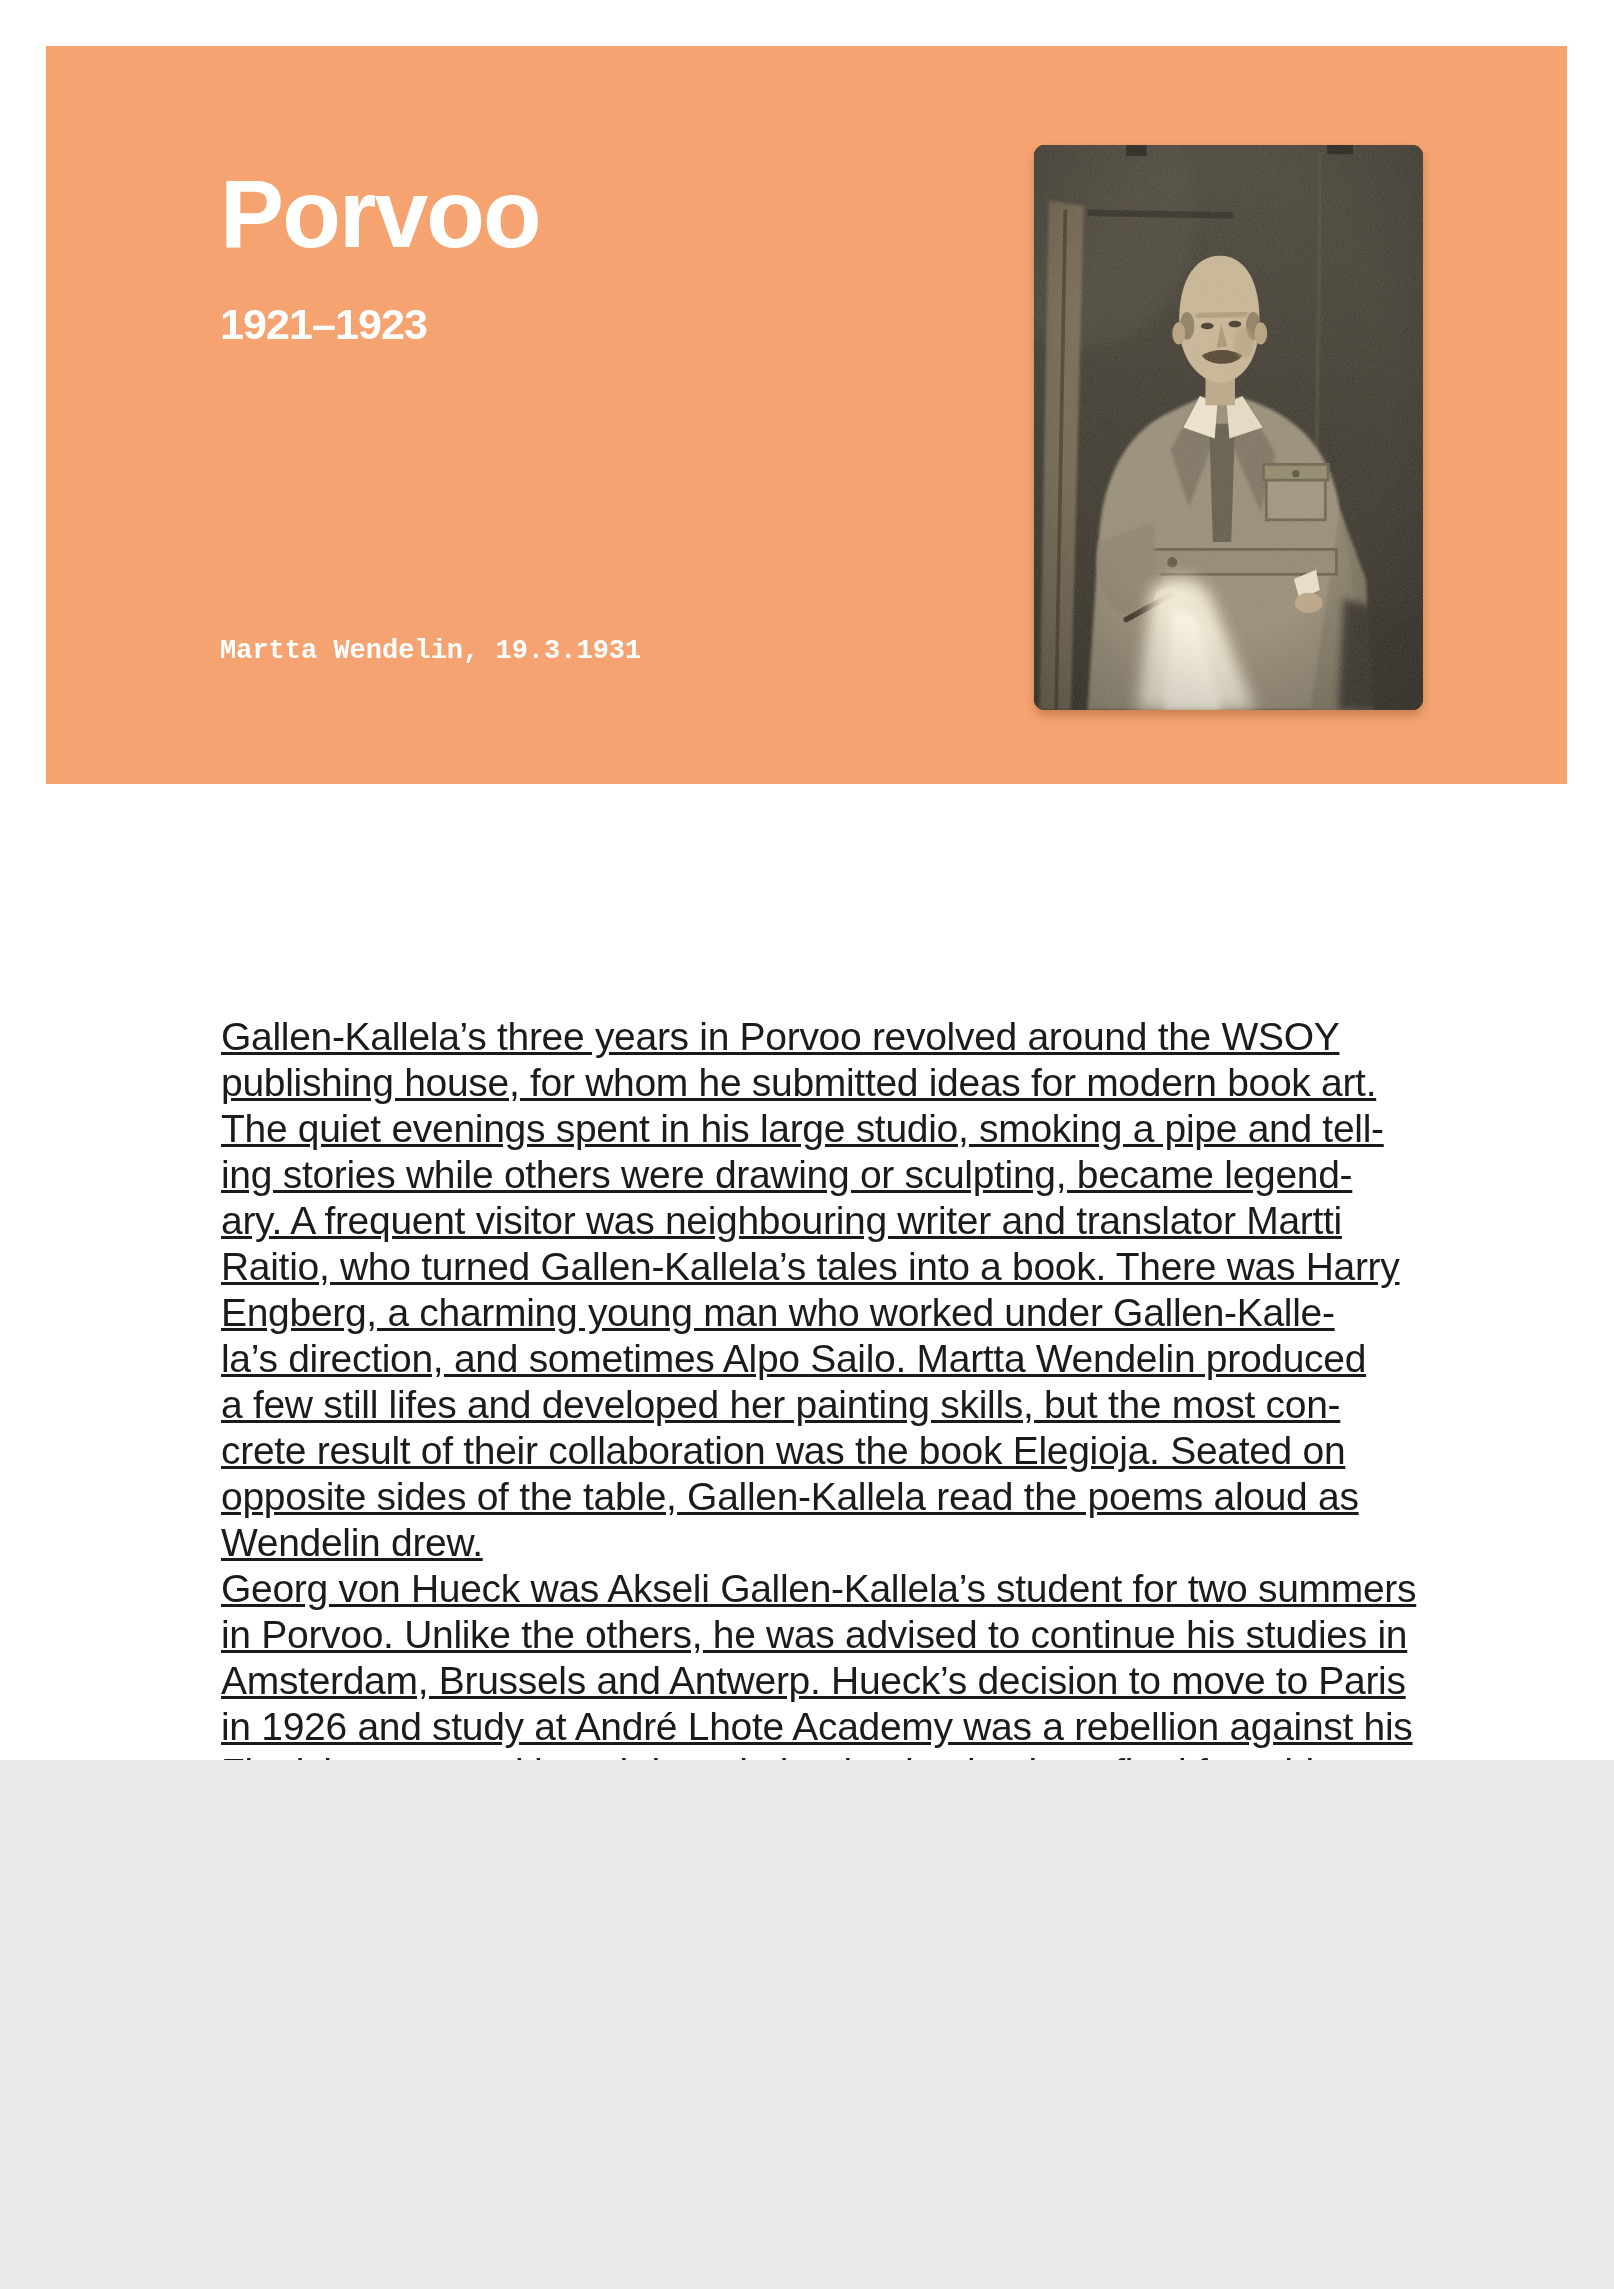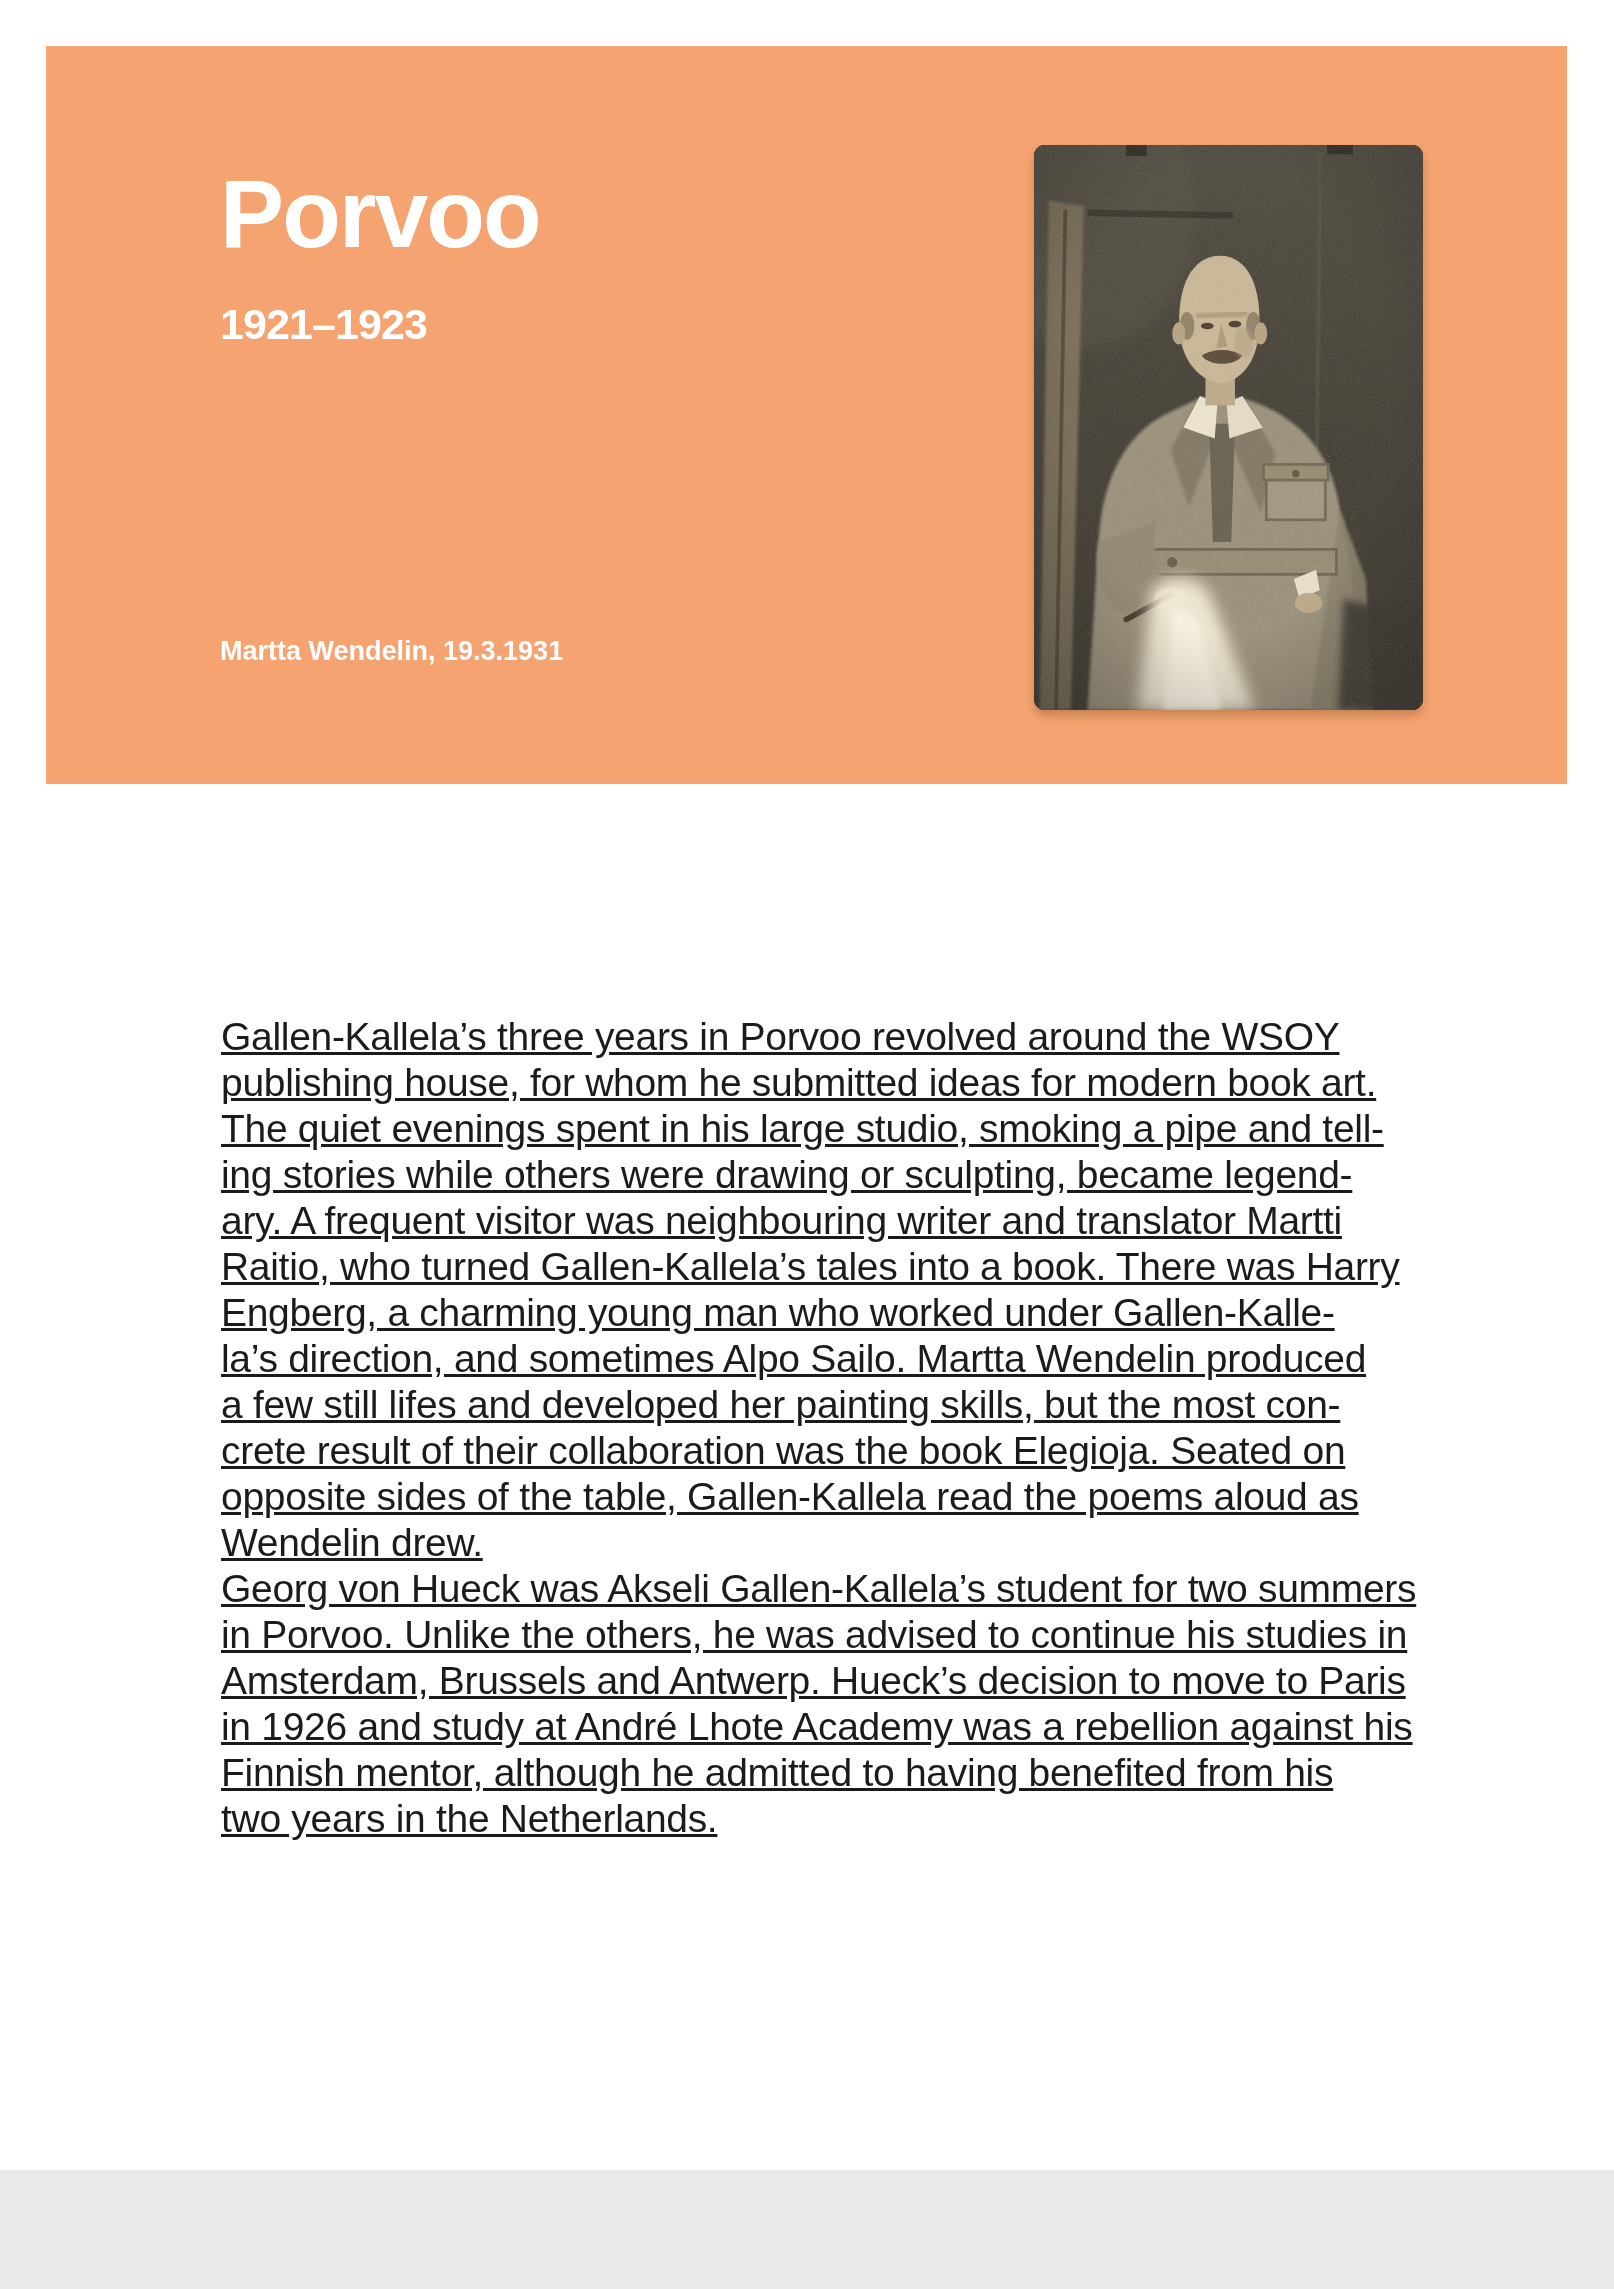--- a/index.html
+++ b/index.html
@@ -5,21 +5,21 @@
   :root{
     --banner-bg:#F5A471;
     --banner-text:#FFFFFF;
     --body-text:#1B1B1B;
     --page-bg:#FFFFFF;
   }
   *{margin:0;padding:0;box-sizing:border-box;}
   html,body{background:#e9e9e9;}
   .page{
     position:relative;
-    width:1614px;height:2170px;
+    width:1614px;height:1760px;
     background:var(--page-bg,#fff);
     font-family:"Liberation Sans", sans-serif;
     overflow:hidden;
     margin:0 auto;
   }
   .banner{
     position:absolute;left:46px;top:46px;width:1521px;height:738px;
     background:var(--banner-bg,#F5A471);
   }
   .banner .title{
@@ -35,20 +35,21 @@
   .banner .quote{
     position:absolute;left:174px;top:343px;width:794px;
     font-size:46px;font-style:italic;line-height:56px;
     letter-spacing:-0.5px;color:var(--banner-text,#fff);
     white-space:pre-line;
   }
   .banner .attribution{
     position:absolute;left:174px;top:589px;
     font-size:27px;font-weight:bold;line-height:1.2;
     color:var(--banner-text,#fff);
+    font-family:Liberation Mono, monospace;
   }
   .photo-frame{
     position:absolute;left:988px;top:99px;width:389px;height:565px;
     border-radius:11px;overflow:hidden;
     box-shadow:0 5.5px 9.2px rgba(90,45,10,0.28);
     background:#2b2720;
   }
   .photo-frame svg{display:block;width:100%;height:100%;}
   .body-text{
     position:absolute;left:221px;top:1014px;width:1311px;

